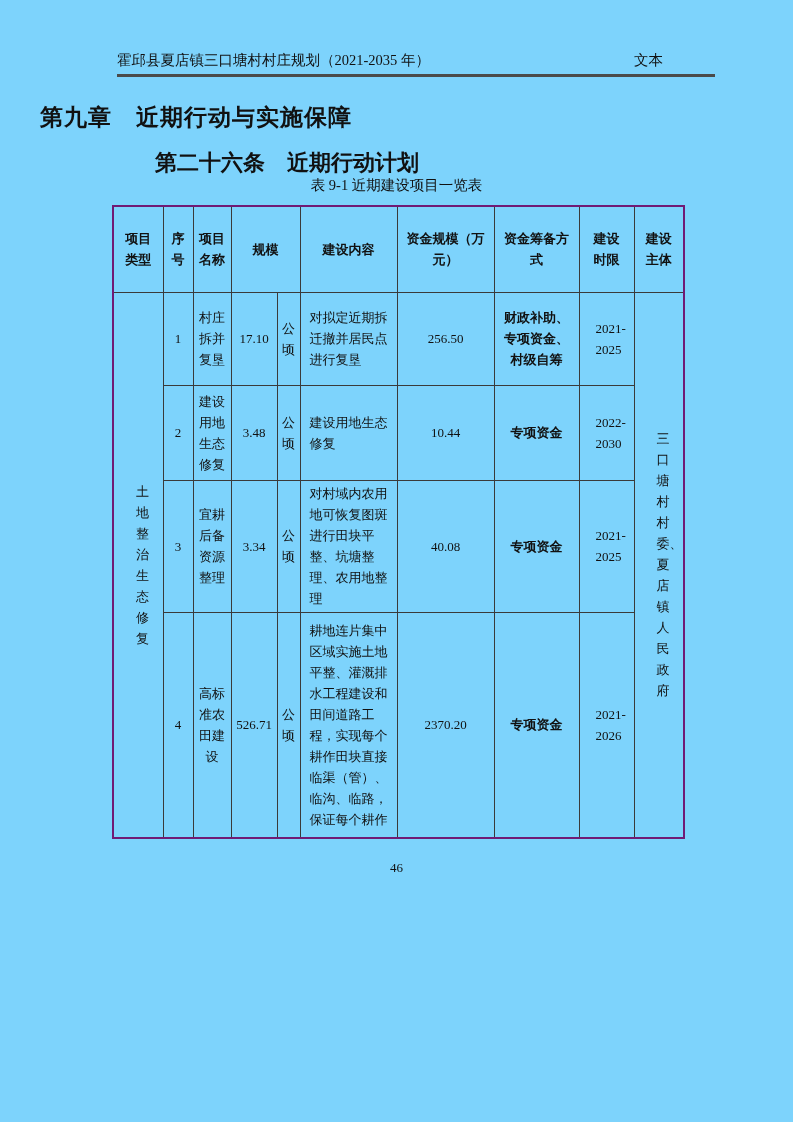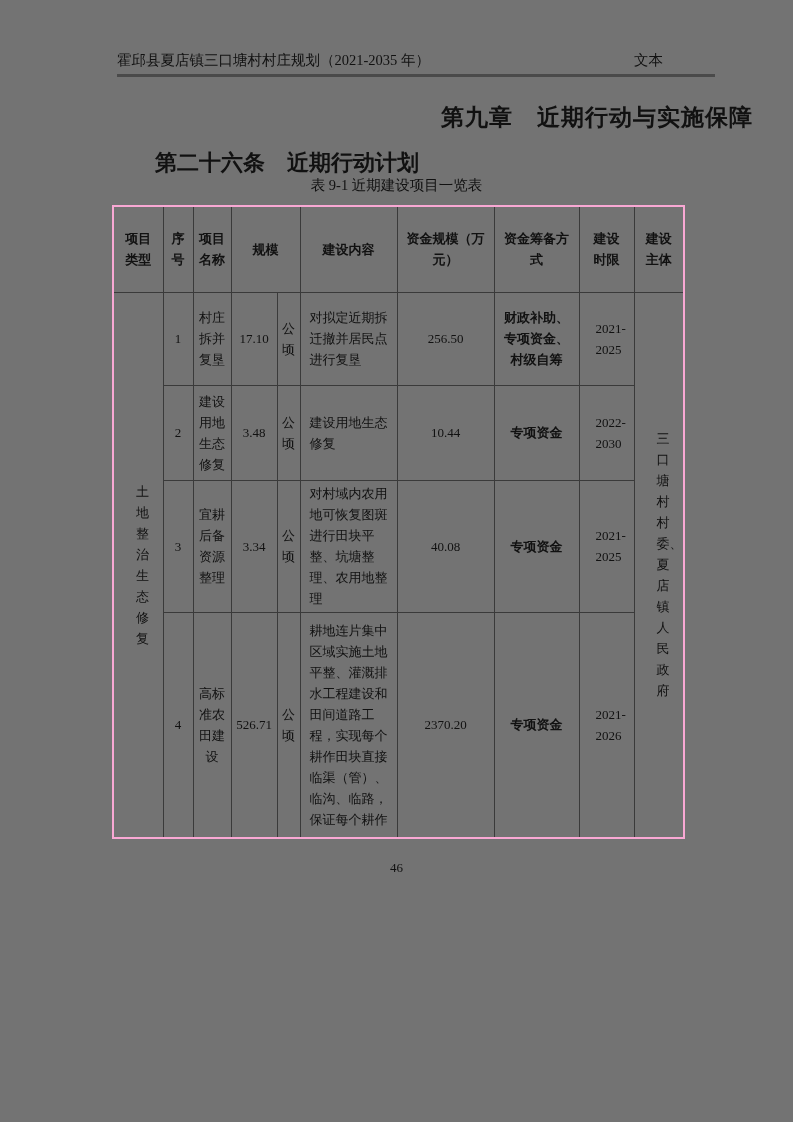--- a/index.html
+++ b/index.html
@@ -1,20 +1,20 @@
 <!DOCTYPE html>
 <html><head>
 <meta charset="utf-8">
 <style>
   html,body{margin:0;padding:0;background:#ffffff;}
   .page{
     position:relative;
     width:793px;height:1122px;
     margin:0 auto;
-    background:#737373;
+    background:#7dd3fc;
     color:#111;
     font-family:"Liberation Serif","DejaVu Serif",serif;
     overflow:hidden;
     box-sizing:border-box;
   }
   
   .pg-header{
     margin:0 78px 0 117px;
     padding-top:50px;
     display:flex;
@@ -24,21 +24,21 @@
     line-height:20px;
     padding-bottom:4px;
     border-bottom:3px solid #4a4a4a;
   }
   .pg-header .hdr-right{margin-right:52px;}
   
   .chapter{
     margin:26px 40px 0;
     font-size:23px;
     font-weight:bold;
-    text-align:right;
+    text-align:left;
     letter-spacing:1px;
     line-height:30px;
   }
   .section{
     margin:18px 0 0 155px;
     font-size:22px;
     font-weight:bold;
     line-height:24px;
   }
   
@@ -54,21 +54,21 @@
     margin-top:1px;
     font-size:14.5px;
     line-height:18px;
     text-align:center;
   }
   table.ptable{
     margin:11px 8px 0 112px;
     width:571px;
     table-layout:fixed;
     border-collapse:collapse;
-    border:2px solid #f9a8d4;
+    border:2px solid #701a75;
     font-size:13px;
   }
   .ptable th,.ptable td{
     border:1px solid #3a3a3a;
     padding:2px 4px;
     text-align:center;
     vertical-align:middle;
     font-weight:normal;
     line-height:21px;
     overflow:hidden;

